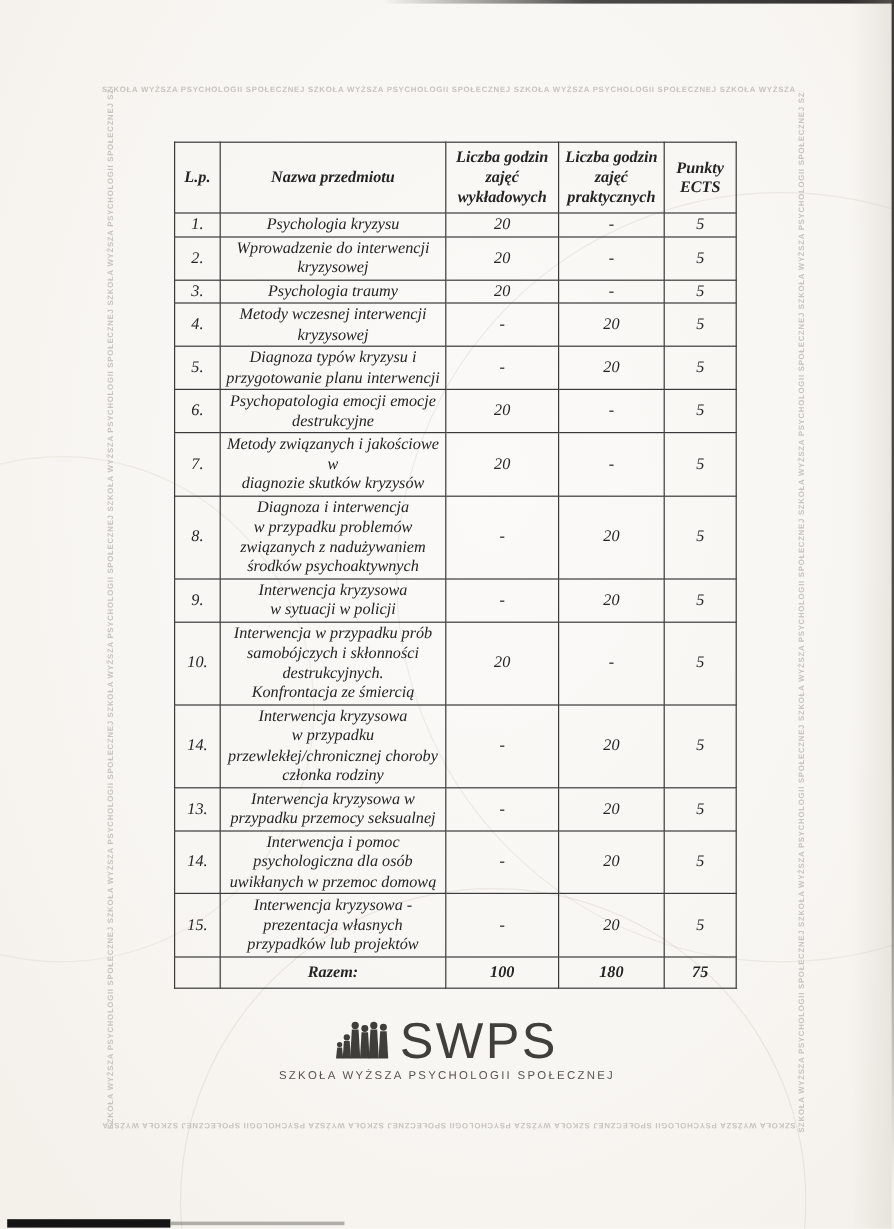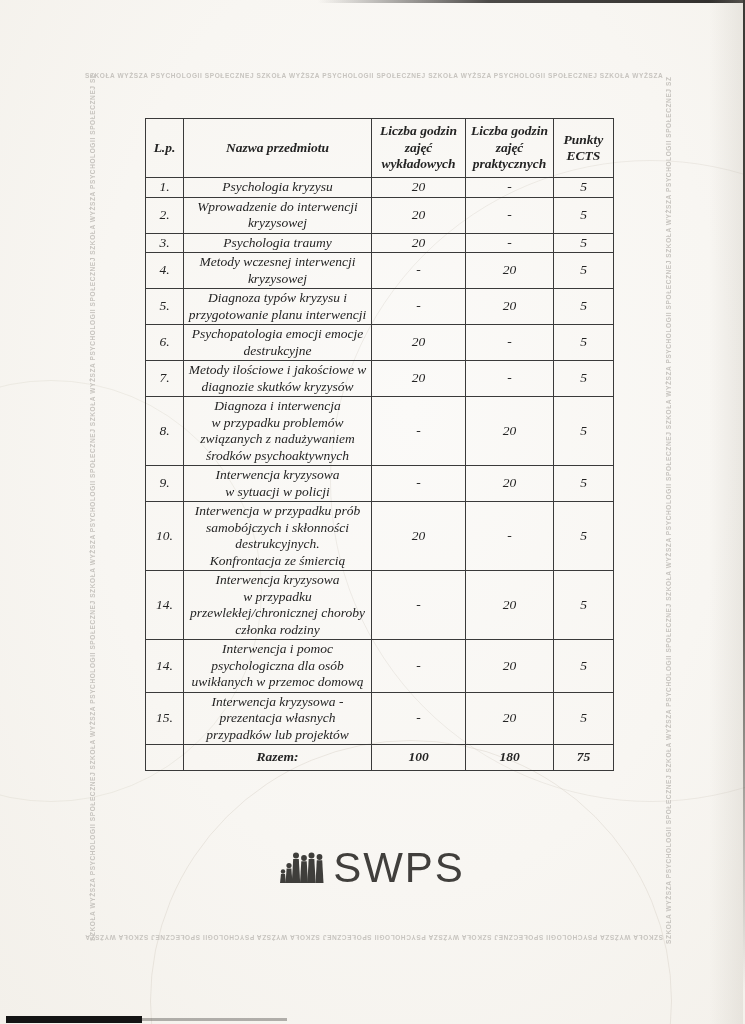--- a/index.html
+++ b/index.html
@@ -138,21 +138,21 @@
       <tr>
         <td>6.</td>
         <td>Psychopatologia emocji emocje
 destrukcyjne</td>
         <td>20</td>
         <td>-</td>
         <td>5</td>
       </tr>
       <tr>
         <td>7.</td>
-        <td>Metody ilościowe i jakościowe w
+        <td>Metody związanych i jakościowe w
 diagnozie skutków kryzysów</td>
         <td>20</td>
         <td>-</td>
         <td>5</td>
       </tr>
       <tr>
         <td>8.</td>
         <td>Diagnoza i interwencja
 w przypadku problemów
 związanych z nadużywaniem
@@ -178,20 +178,28 @@
         <td>20</td>
         <td>-</td>
         <td>5</td>
       </tr>
       <tr>
         <td>14.</td>
         <td>Interwencja kryzysowa
 w przypadku
 przewlekłej/chronicznej choroby
 członka rodziny</td>
+        <td>-</td>
+        <td>20</td>
+        <td>5</td>
+      </tr>
+      <tr>
+        <td>13.</td>
+        <td>Interwencja kryzysowa w
+przypadku przemocy seksualnej</td>
         <td>-</td>
         <td>20</td>
         <td>5</td>
       </tr>
       <tr>
         <td>14.</td>
         <td>Interwencja i pomoc
 psychologiczna dla osób
 uwikłanych w przemoc domową</td>
         <td>-</td>
@@ -238,19 +246,20 @@
 
         <circle cx="31.5" cy="5.5" r="3"></circle>
           <path d="M28.7 9 h5.6 l1.4 24 h-8.4 z"></path>
 
         <circle cx="39.5" cy="7" r="2.9"></circle>
           <path d="M36.8 10.3 h5.4 l1.3 22.7 h-8 z"></path>
       </svg>
     </span>
     <span class="logo-acronym">SWPS</span>
   </div>
+  <div class="logo-subtitle">SZKOŁA WYŻSZA PSYCHOLOGII SPOŁECZNEJ</div>
 </div>
 
 <div class="artifact scan-top-line"></div>
 <div class="artifact scan-right-shade"></div>
 <div class="artifact scan-right-line"></div>
 <div class="artifact scan-bottom-black"></div>
 <div class="artifact scan-bottom-gray"></div>
 
 </body></html>

